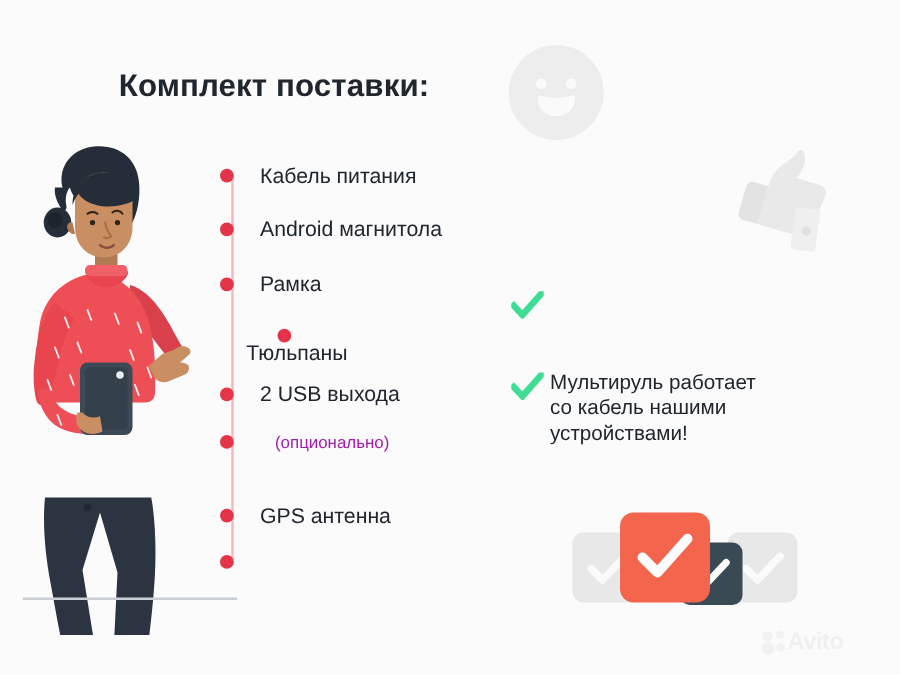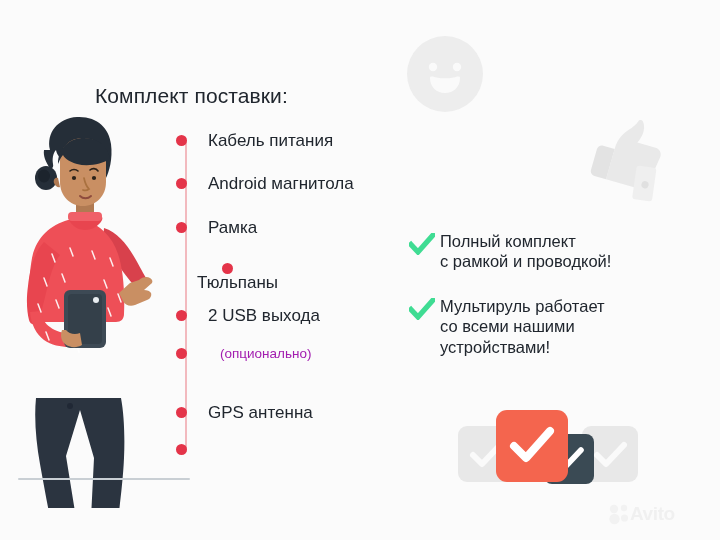--- a/index.html
+++ b/index.html
@@ -18,22 +18,22 @@
 
   
   .woman{ position:absolute; left:8px; top:108px; width:172px; height:400px; }
   .ground{
     position:absolute; left:18px; top:478px; width:172px; height:2px;
     background:#C9CFD4; border-radius:2px;
   }
 
   
   .title{
-    position:absolute; left:95px; top:84px;
-    font-size:21px; font-weight:normal; color:#20262E;
+    position:absolute; left:95px; top:55px;
+    font-size:25px; font-weight:bold; color:#20262E;
     letter-spacing:.1px;
   }
 
   
   .timeline{ position:absolute; left:176px; top:132px; width:250px; height:325px; }
   .tl-line{
     position:absolute; left:9px; top:8px; width:2px; height:312px;
     background:#F2B9BE; border-radius:2px;
   }
   .tl-item{ position:absolute; left:0; display:flex; align-items:center; }
@@ -215,30 +215,28 @@
     </div>
     <div class="tl-item" id="item-7" style="top:312px;">
       <span class="tl-dot"></span>
     </div>
   </div>
 
   <div class="feature" id="feature-0">
     <svg class="feat-check" viewBox="0 0 26 22">
       <path d="M2 11.5 L9 19 L24 2" stroke="#3FDC93" stroke-width="5.2" fill="none" stroke-linecap="square" stroke-linejoin="miter"></path>
     </svg>
-    <span class="feat-text">Полный комплект
-с рамкой и проводкой!</span>
   </div>
 
   <div class="feature" id="feature-1">
     <svg class="feat-check" viewBox="0 0 26 22">
       <path d="M2 11.5 L9 19 L24 2" stroke="#3FDC93" stroke-width="5.2" fill="none" stroke-linecap="square" stroke-linejoin="miter"></path>
     </svg>
     <span class="feat-text">Мультируль работает
-со всеми нашими
+со кабель нашими
 устройствами!</span>
   </div>
 
   <div class="cbox-group">
     <div class="cbox" style="left:0px; top:20px; width:56px; height:56px; background:#E8E8E8;">
       <svg viewBox="0 0 56 56">
           <path d="M15 29 L24 38 L42 19" stroke="#FAFAFA" stroke-width="6" fill="none" stroke-linecap="round" stroke-linejoin="round"></path>
         </svg>
     </div>
     <div class="cbox" style="left:124px; top:20px; width:56px; height:56px; background:#E8E8E8;">

